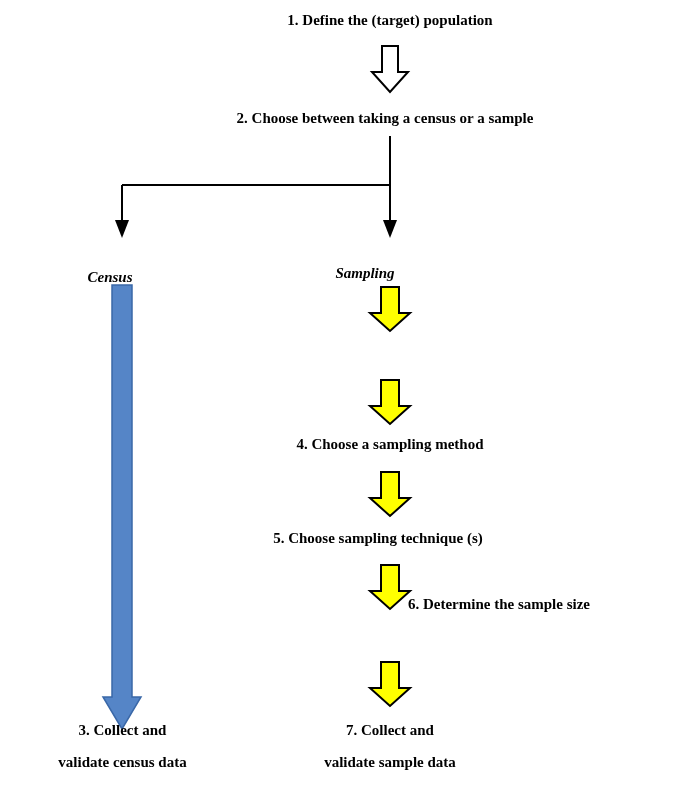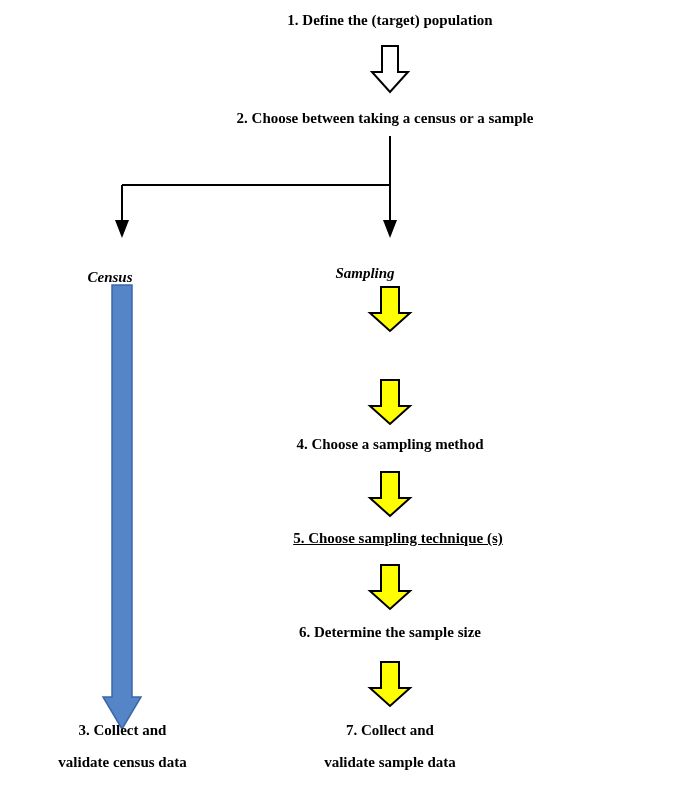--- a/index.html
+++ b/index.html
@@ -59,23 +59,23 @@
   <div class="label" style="left:90px; top:4px; width:600px;">1. Define the (target) population</div>
 
   <div class="label" style="left:55px; top:102px; width:660px;">2. Choose between taking a census or a sample</div>
 
   <div class="label italic" style="left:30px; top:243px; width:160px;">Census</div>
 
   <div class="label italic" style="left:265px; top:239px; width:200px;">Sampling</div>
 
   <div class="label" style="left:190px; top:428px; width:400px;">4. Choose a sampling method</div>
 
-  <div class="label" style="left:198px; top:522px; width:400px;text-decoration:underline;">5. Choose sampling technique (s)</div>
+  <div class="label" style="left:178px; top:522px; width:400px;">5. Choose sampling technique (s)</div>
 
-  <div class="label" style="left:190px; top:616px; width:400px;">6. Determine the sample size</div>
+  <div class="label" style="left:190px; top:588px; width:400px;text-align:right;">6. Determine the sample size</div>
 
   <div class="label wrap" style="left:0px; top:714px; width:245px;">
     <div>3. Collect and</div>
     <div>validate census data</div>
   </div>
 
   <div class="label wrap" style="left:240px; top:714px; width:300px;">
     <div>7. Collect and</div>
     <div>validate sample data</div>
   </div>

